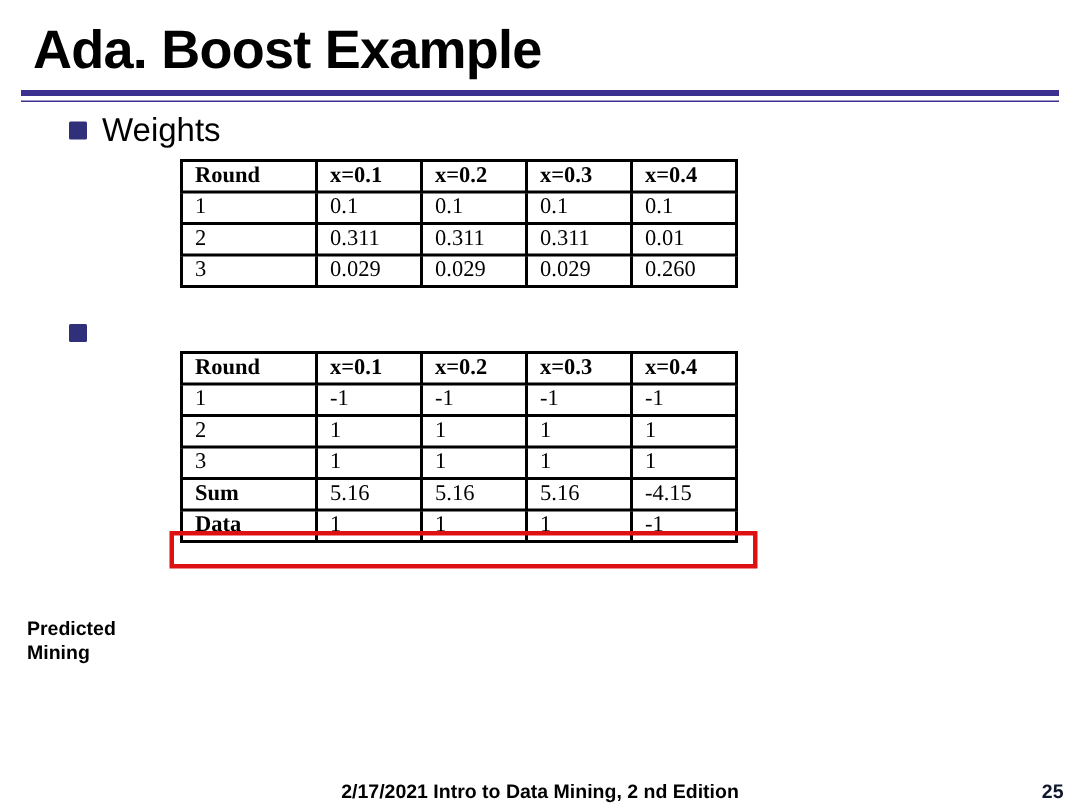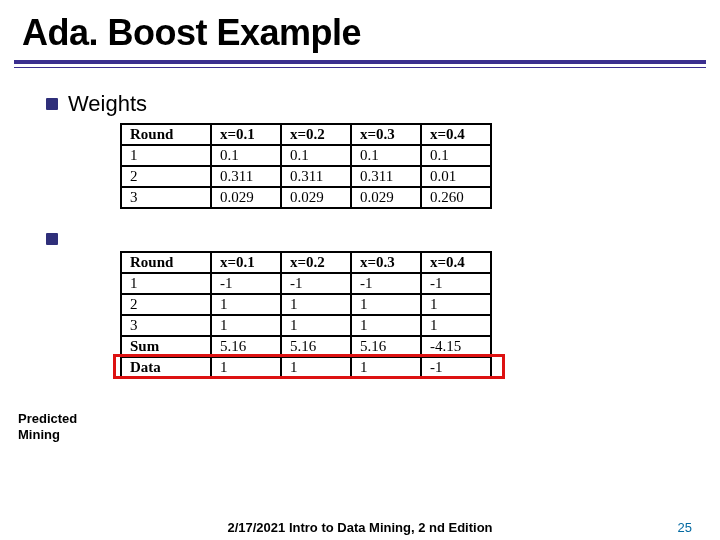--- a/index.html
+++ b/index.html
@@ -26,21 +26,21 @@
   }
   .rule2 {
     height: 1px;
     background: #3b2f8f;
     margin: 3px 14px 0 14px;
   }
   .bullet-row {
     display: flex;
     align-items: center;
     margin-left: 46px;
-    margin-top: 23px;
+    margin-top: 6px;
     margin-bottom: 4px;
   }
   .bullet-row.second { margin-top: 24px; }
   .bullet-dot {
     width: 12px; height: 12px;
     background: #2f2f7a;
     border-radius: 1px;
     margin-right: 10px;
   }
   .bullet-text {
@@ -90,23 +90,23 @@
     font-weight: 700;
     color: #000;
   }
   .footer .center {
     position: absolute;
     left: 50%;
     transform: translateX(-50%);
   }
   .footer .pnum {
     position: absolute;
-    right: 28px;
-    color: #0369a1;
-    font-weight: 400;
+    right: 11px;
+    color: #0f172a;
+    font-weight: 700;
   }
 </style>
 </head>
 <body>
 
 <div class="title">Ada. Boost Example</div>
 <div class="rule"></div>
 <div class="rule2"></div>
 
 <div class="bullet-row">

